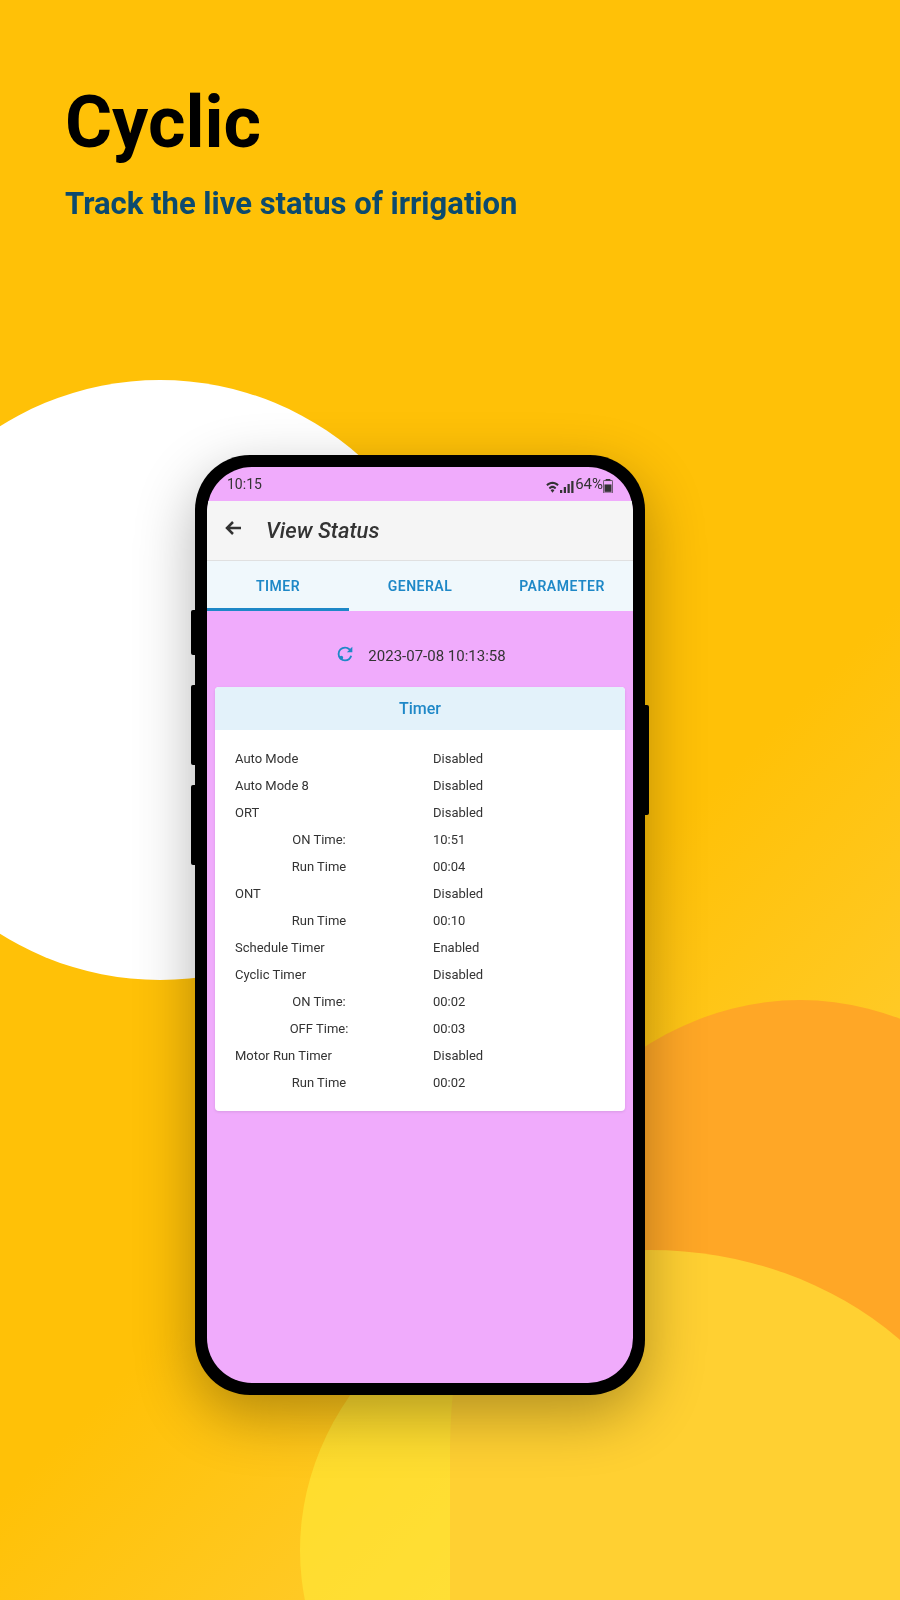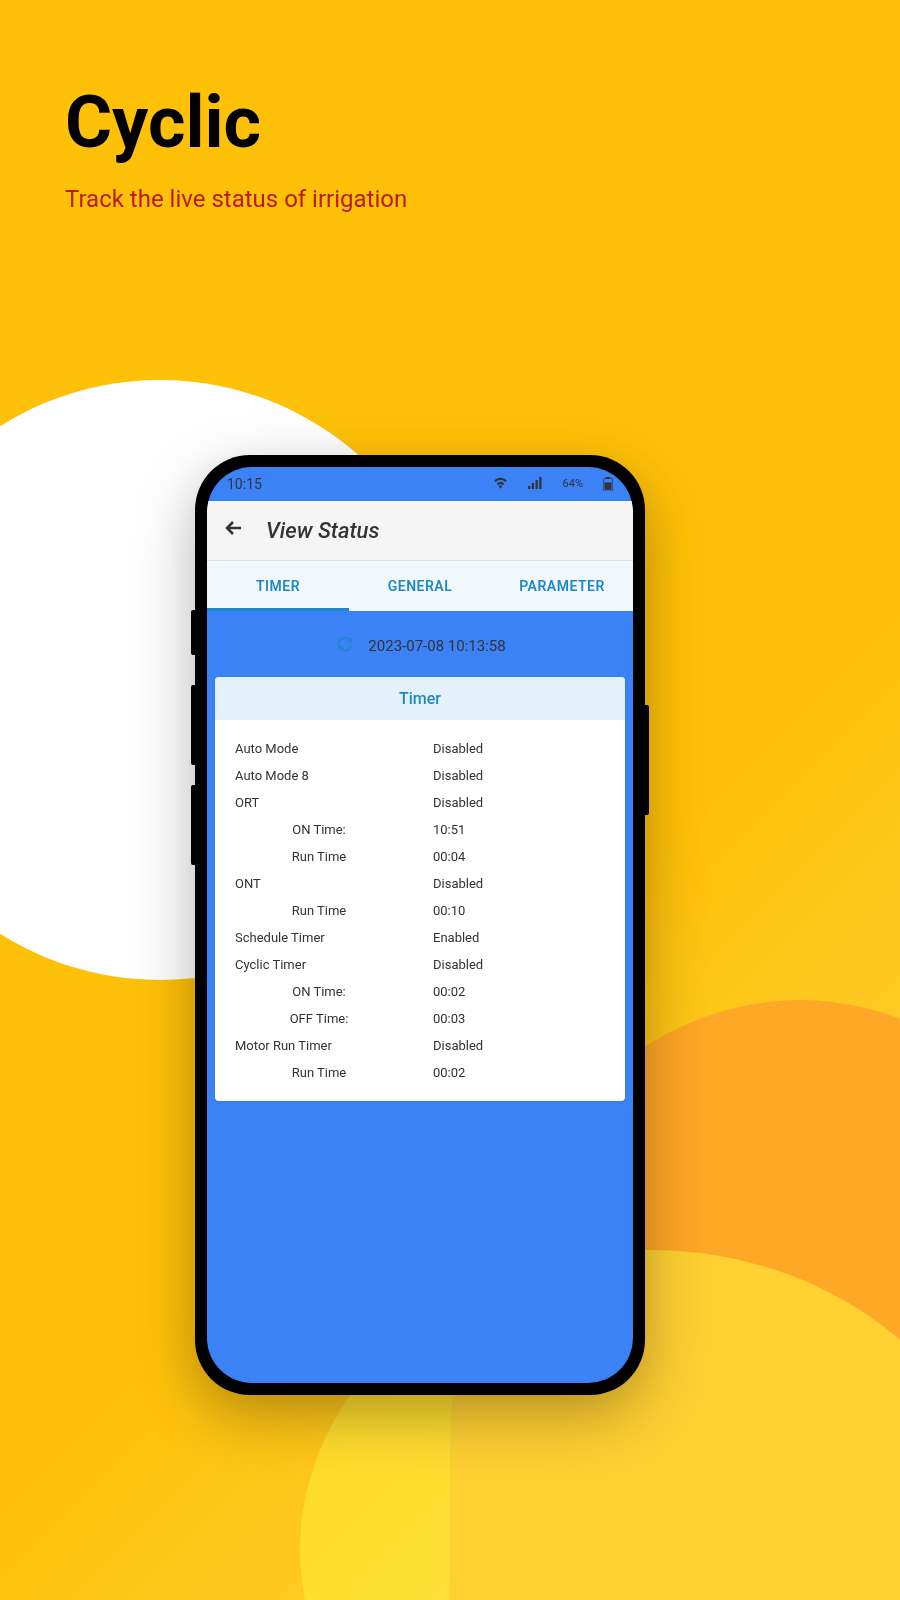--- a/index.html
+++ b/index.html
@@ -48,23 +48,23 @@
       top: 80px;
       font-size: 72px;
       font-weight: 700;
       color: #000;
       z-index: 2;
     }
     .page-subtitle {
       position: absolute;
       left: 65px;
       top: 185px;
-      font-size: 24px;
-      font-weight: 400;
-      color: #b91c1c;
+      font-size: 31px;
+      font-weight: 700;
+      color: #0c4a6e;
       z-index: 2;
     }
     .phone-frame {
       position: absolute;
       left: 195px;
       top: 455px;
       width: 450px;
       height: 940px;
       background: #000;
       border-radius: 55px;
@@ -76,39 +76,39 @@
       position: absolute;
       background: #000;
     }
     .btn-left-1 { left: -4px; top: 155px; width: 4px; height: 45px; border-radius: 2px 0 0 2px; }
     .btn-left-2 { left: -4px; top: 230px; width: 4px; height: 80px; border-radius: 2px 0 0 2px; }
     .btn-left-3 { left: -4px; top: 330px; width: 4px; height: 80px; border-radius: 2px 0 0 2px; }
     .btn-right { right: -4px; top: 250px; width: 4px; height: 110px; border-radius: 0 2px 2px 0; }
     .phone-screen {
       width: 100%;
       height: 100%;
-      background: #3b82f6;
+      background: #f0abfc;
       border-radius: 45px;
       overflow: hidden;
       position: relative;
     }
     .status-bar {
       height: 34px;
       display: flex;
       justify-content: space-between;
       align-items: center;
       padding: 0 20px;
       font-size: 14px;
       color: #333;
     }
     .status-right {
       display: flex;
-      align-items: flex-start;
-      gap: 20px;
-      font-size: 11px;
+      align-items: flex-end;
+      gap: 0;
+      font-size: 15px;
     }
     .app-header {
       height: 60px;
       background: #F5F5F5;
       display: flex;
       align-items: center;
       padding: 0 15px;
       gap: 20px;
       border-bottom: 1px solid #E0E0E0;
       font-style: italic;
@@ -143,21 +143,21 @@
     .tab.active::after {
       content: '';
       position: absolute;
       bottom: 0;
       left: 0;
       right: 0;
       height: 3px;
       background: #1E88C7;
     }
     .content {
-      padding: 22px 8px;
+      padding: 32px 8px;
     }
     .timestamp-row {
       display: flex;
       align-items: center;
       justify-content: center;
       gap: 12px;
       margin-bottom: 18px;
     }
     .refresh-icon {
       width: 22px;

